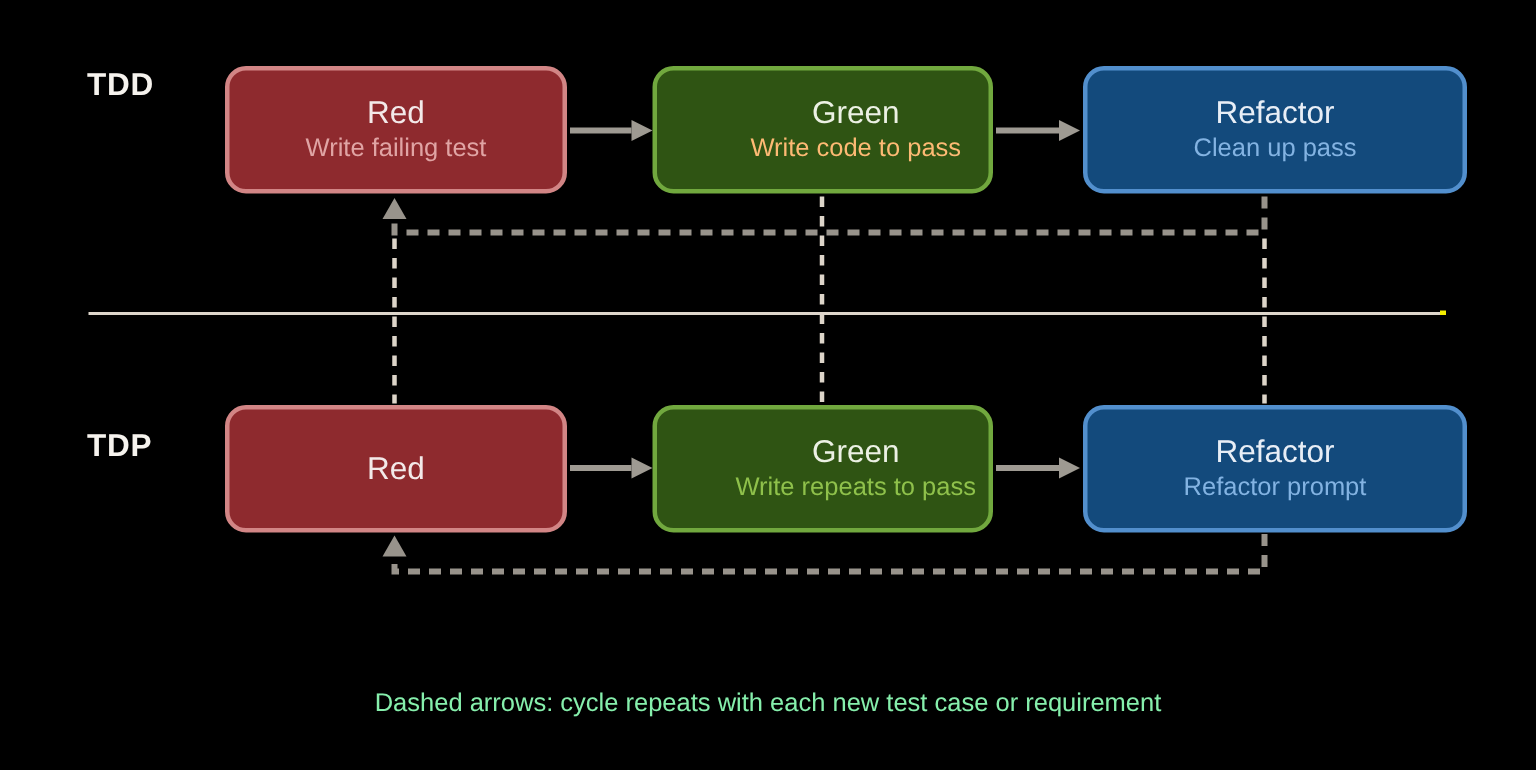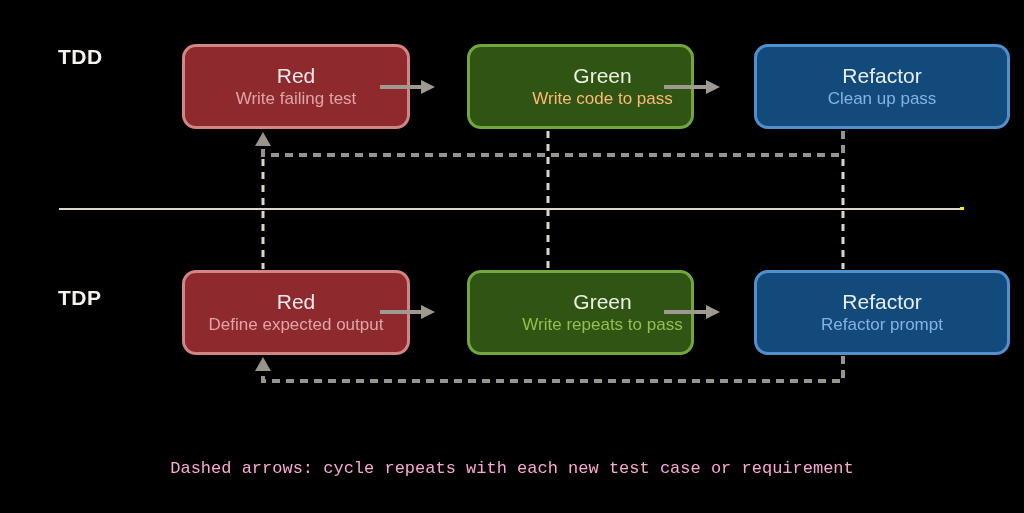--- a/index.html
+++ b/index.html
@@ -15,21 +15,20 @@
     position:absolute;left:58px;
     font-size:21px;font-weight:bold;letter-spacing:.5px;
   }
   .row-label.r1{top:45px;}
   .row-label.r2{top:286px;}
   .node{
     position:absolute;height:85px;box-sizing:border-box;
     border:3px solid transparent;border-radius:14px;
     display:flex;flex-direction:column;align-items:center;justify-content:center;
     gap:3px;
-    margin-left:32px;
   }
   .node.row1{top:44px;}
   .node.row2{top:270px;}
   .node.col1{left:150px;width:228px;}
   .node.col2{left:435px;width:227px;padding-left:44px;}
   .node.col3{left:722px;width:256px;}
   .box-title{font-size:21px;line-height:1.1;}
   .box-subtitle{font-size:17px;line-height:1.1;}
   .caption{
     position:absolute;left:0;top:459px;width:1024px;
@@ -52,21 +51,20 @@
     <div class="box-title" style="color: rgb(236, 241, 228);">Green</div>
     <div class="box-subtitle" style="color: #fdba74;">Write code to pass</div>
   </div>
   <div class="node row1 col3" style="background: rgb(19, 74, 124); border-color: rgb(82, 143, 205);">
     <div class="box-title" style="color: rgb(232, 238, 246);">Refactor</div>
     <div class="box-subtitle" style="color: rgb(131, 179, 226);">Clean up pass</div>
   </div>
 
   <div class="node row2 col1" style="background: rgb(142, 42, 46); border-color: rgb(210, 133, 133);">
     <div class="box-title" style="color: rgb(243, 233, 233);">Red</div>
-    <div class="box-subtitle" style="color: rgb(224, 164, 164);">Define expected output</div>
   </div>
   <div class="node row2 col2" style="background: rgb(47, 84, 19); border-color: rgb(113, 168, 62);">
     <div class="box-title" style="color: rgb(236, 241, 228);">Green</div>
     <div class="box-subtitle" style="color: rgb(143, 193, 75);">Write repeats to pass</div>
   </div>
   <div class="node row2 col3" style="background: rgb(19, 74, 124); border-color: rgb(82, 143, 205);">
     <div class="box-title" style="color: rgb(232, 238, 246);">Refactor</div>
     <div class="box-subtitle" style="color: rgb(131, 179, 226);">Refactor prompt</div>
   </div>
 
@@ -98,15 +96,15 @@
       <line x1="548" y1="131" x2="548" y2="269"></line>
       <line x1="843" y1="159" x2="843" y2="269"></line>
     </g>
 
     <g>
       <line x1="59" y1="209" x2="963" y2="209" stroke-width="2" stroke="#ded6cb"></line>
       <rect x="960" y="207" width="4" height="3" fill="#f5ee00"></rect>
     </g>
   </svg>
 
-  <div class="caption" style="color: #f9a8d4; font-family: Liberation Mono, monospace;">Dashed arrows: cycle repeats with each new test case or requirement</div>
+  <div class="caption" style="color: #86efac;">Dashed arrows: cycle repeats with each new test case or requirement</div>
 
 </div>
 
 </body></html>

